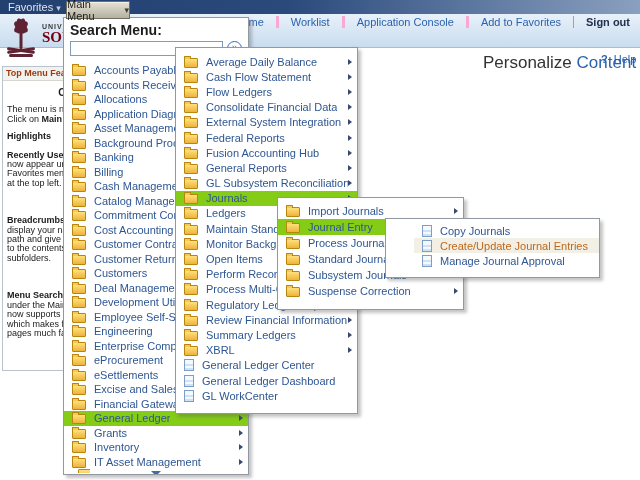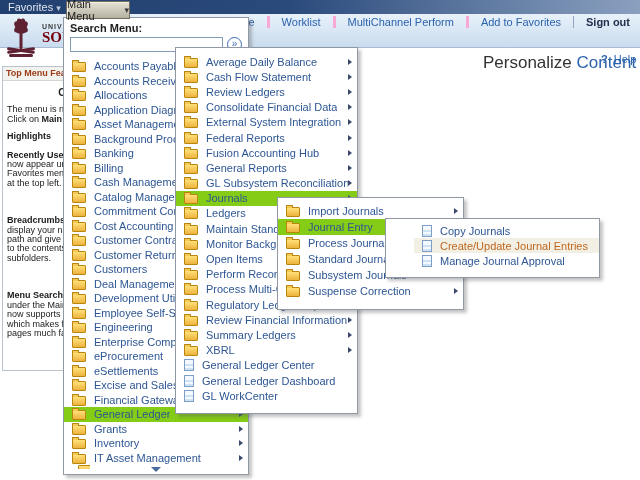--- a/index.html
+++ b/index.html
@@ -55,21 +55,21 @@
   
   .panel{position:absolute;background:#fff;border:1px solid #8f98a3;
     box-shadow:3px 3px 3px rgba(90,90,90,.35);overflow:hidden;}
   #menu1{left:63px;top:17px;width:184px;height:456px;z-index:10;}
   #menu2{left:175px;top:47px;width:181px;height:359px;z-index:11;}
   #menu3{left:277px;top:197px;width:185px;height:106px;z-index:12;}
   #menu4{left:385px;top:218px;width:185px;height:54px;z-index:13;}
   .pad-t6{padding-top:6px;} .pad-t5{padding-top:5px;} .pad-t4{padding-top:4px;padding-left:28px;}
 
   .search-wrap{padding:4px 6px 0 6px;}
-  .search-label{font-size:11px;font-weight:bold;color:#1c1c1c;margin-bottom:3px;}
+  .search-label{font-size:14px;font-weight:bold;color:#1c1c1c;margin-bottom:3px;}
   .search-row{display:flex;align-items:center;gap:4px;}
   .search-input{width:148px;height:13px;border:1px solid #7f9db9;font-size:10px;padding:0 2px;}
   .go-btn{width:13px;height:13px;border:1px solid #3b6cb4;border-radius:50%;
     color:#3b6cb4;font-size:10px;line-height:11px;text-align:center;cursor:pointer;flex:none;}
   .scrollup-row{height:7px;display:flex;justify-content:flex-end;padding-right:4px;}
   .tri-up{width:0;height:0;border-left:4px solid transparent;border-right:4px solid transparent;
     border-bottom:5px solid #4a6a9e;cursor:pointer;}
   .scrolldn-row{height:8px;display:flex;justify-content:center;align-items:center;position:relative;}
   .tri-dn{width:0;height:0;border-left:5px solid transparent;border-right:5px solid transparent;
     border-top:5px solid #4a6a9e;cursor:pointer;}
@@ -122,21 +122,21 @@
   </svg>
   <div class="logo-text">
     <div class="logo-univ">UNIVERS</div>
     <div class="logo-south">SOUTH</div>
   </div>
 </div>
 
 <div class="hlinks">
   <span class="hlink">Home</span>
     <span class="hlink">Worklist</span>
-    <span class="hlink">MultiChannel Perform</span>
+    <span class="hlink">Application Console</span>
     <span class="hlink">Add to Favorites</span>
   <span class="signout">Sign out</span>
 </div>
 
 <div class="mainmenu-btn">
   <span>Main Menu</span>
     <span class="dd">▾</span>
 </div>
 
 <div class="personalize">
@@ -346,21 +346,21 @@
       <span class="mlabel">Average Daily Balance</span>
       <span class="mi-arrow"></span>
     </div>
     <div class="mrow arr ic-folder">
       <span class="mi-icon"></span>
       <span class="mlabel">Cash Flow Statement</span>
       <span class="mi-arrow"></span>
     </div>
     <div class="mrow arr ic-folder">
       <span class="mi-icon"></span>
-      <span class="mlabel">Review Ledgers</span>
+      <span class="mlabel">Flow Ledgers</span>
       <span class="mi-arrow"></span>
     </div>
     <div class="mrow arr ic-folder">
       <span class="mi-icon"></span>
       <span class="mlabel">Consolidate Financial Data</span>
       <span class="mi-arrow"></span>
     </div>
     <div class="mrow arr ic-folder">
       <span class="mi-icon"></span>
       <span class="mlabel">External System Integration</span>

